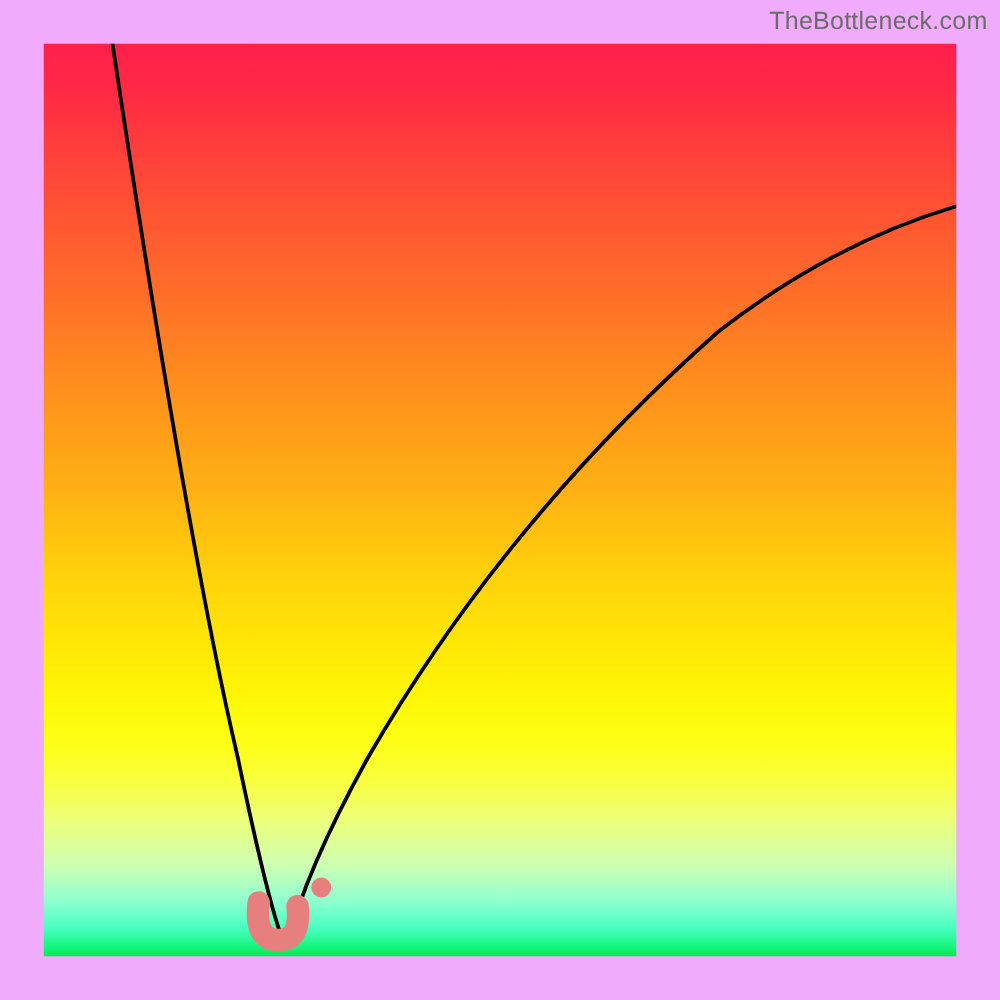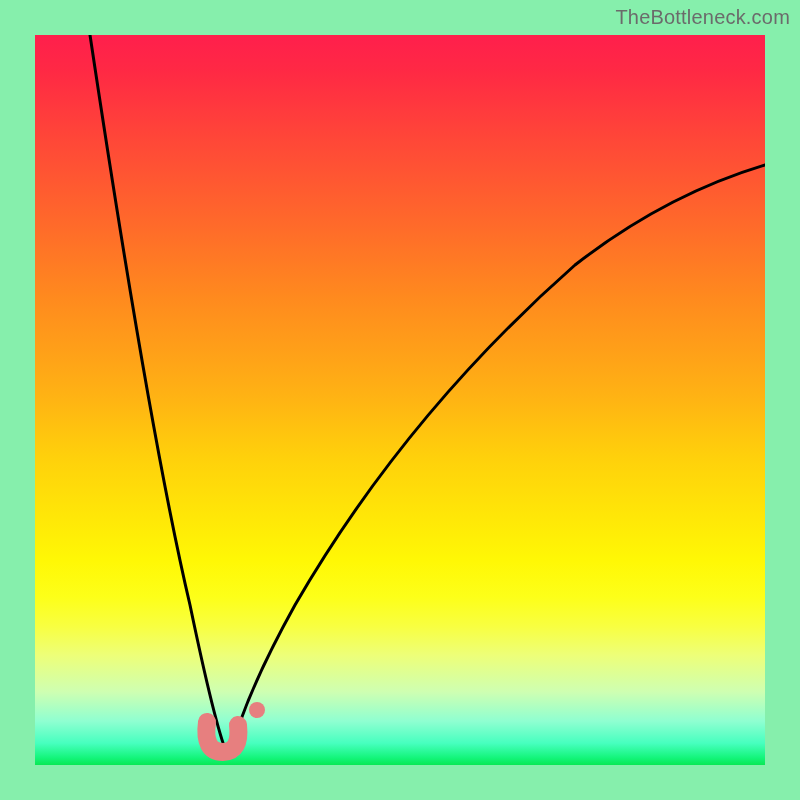--- a/index.html
+++ b/index.html
@@ -9,21 +9,21 @@
     height: 800px;
     background: #000000;
     overflow: hidden;
   }
   .frame {
     position: absolute;
     left: 0;
     top: 0;
     width: 800px;
     height: 800px;
-    background: #86efac;
+    background: #f0abfc;
   }
   .plot {
     position: absolute;
     left: 35px;
     top: 35px;
     width: 730px;
     height: 730px;
     background: linear-gradient(to bottom,
       #ff1f4c 0%,
       #ff2944 5%,

